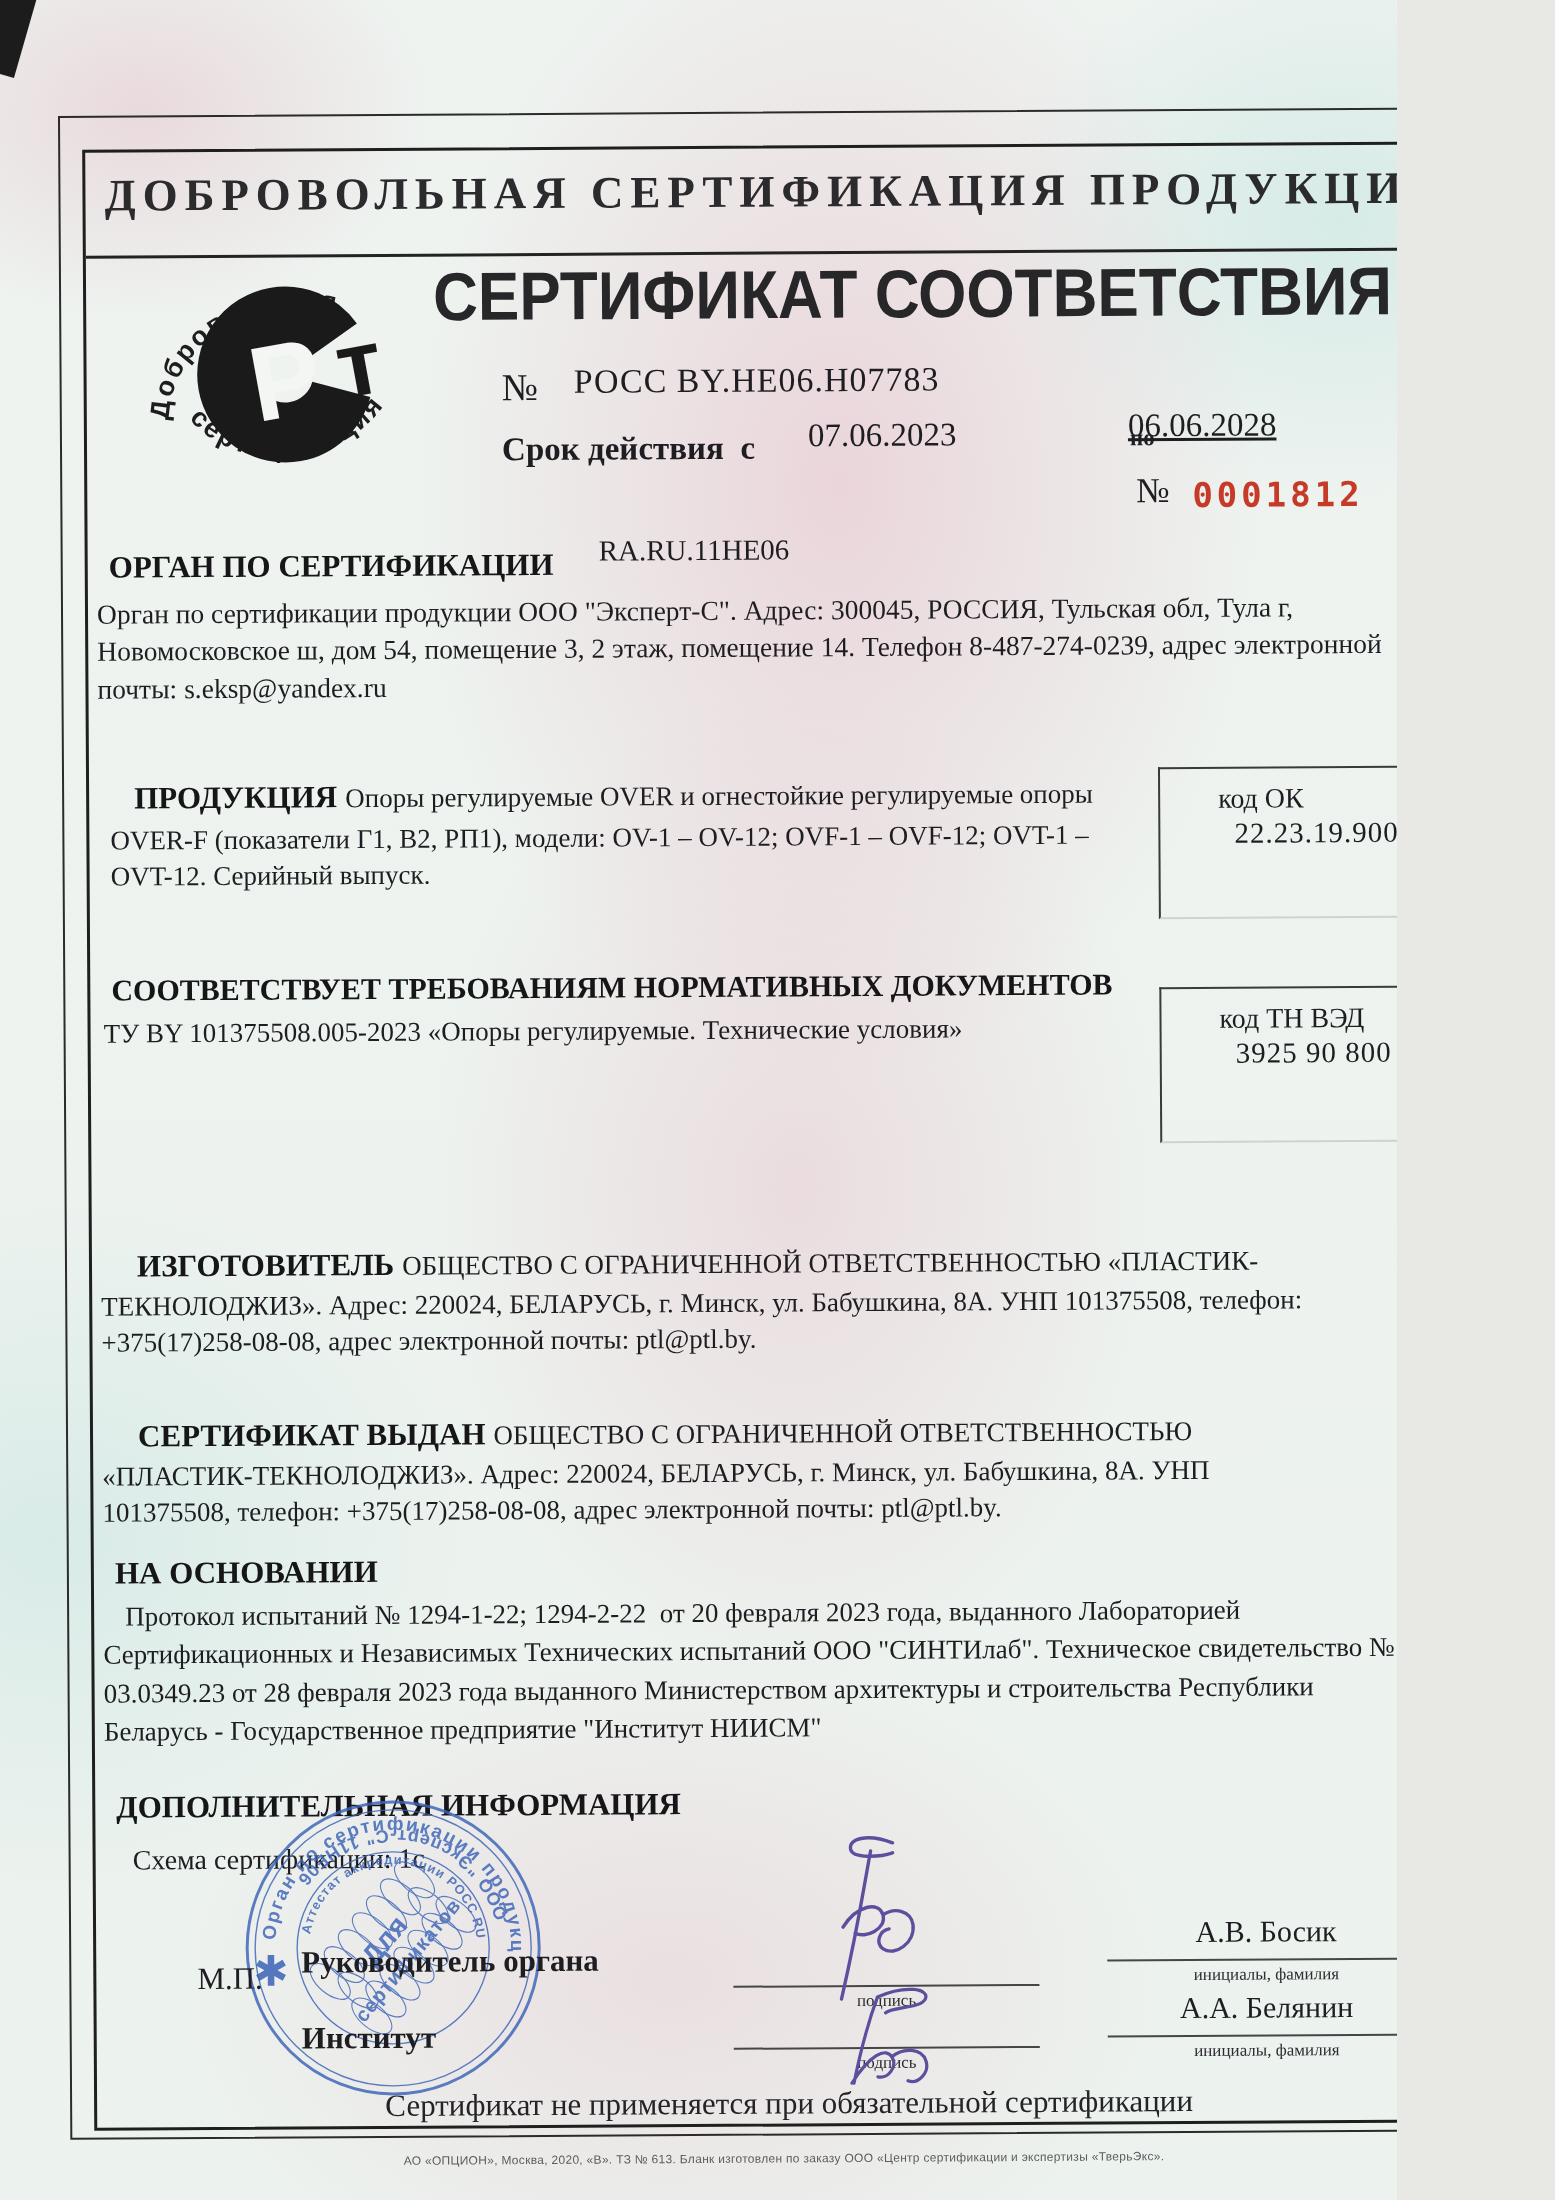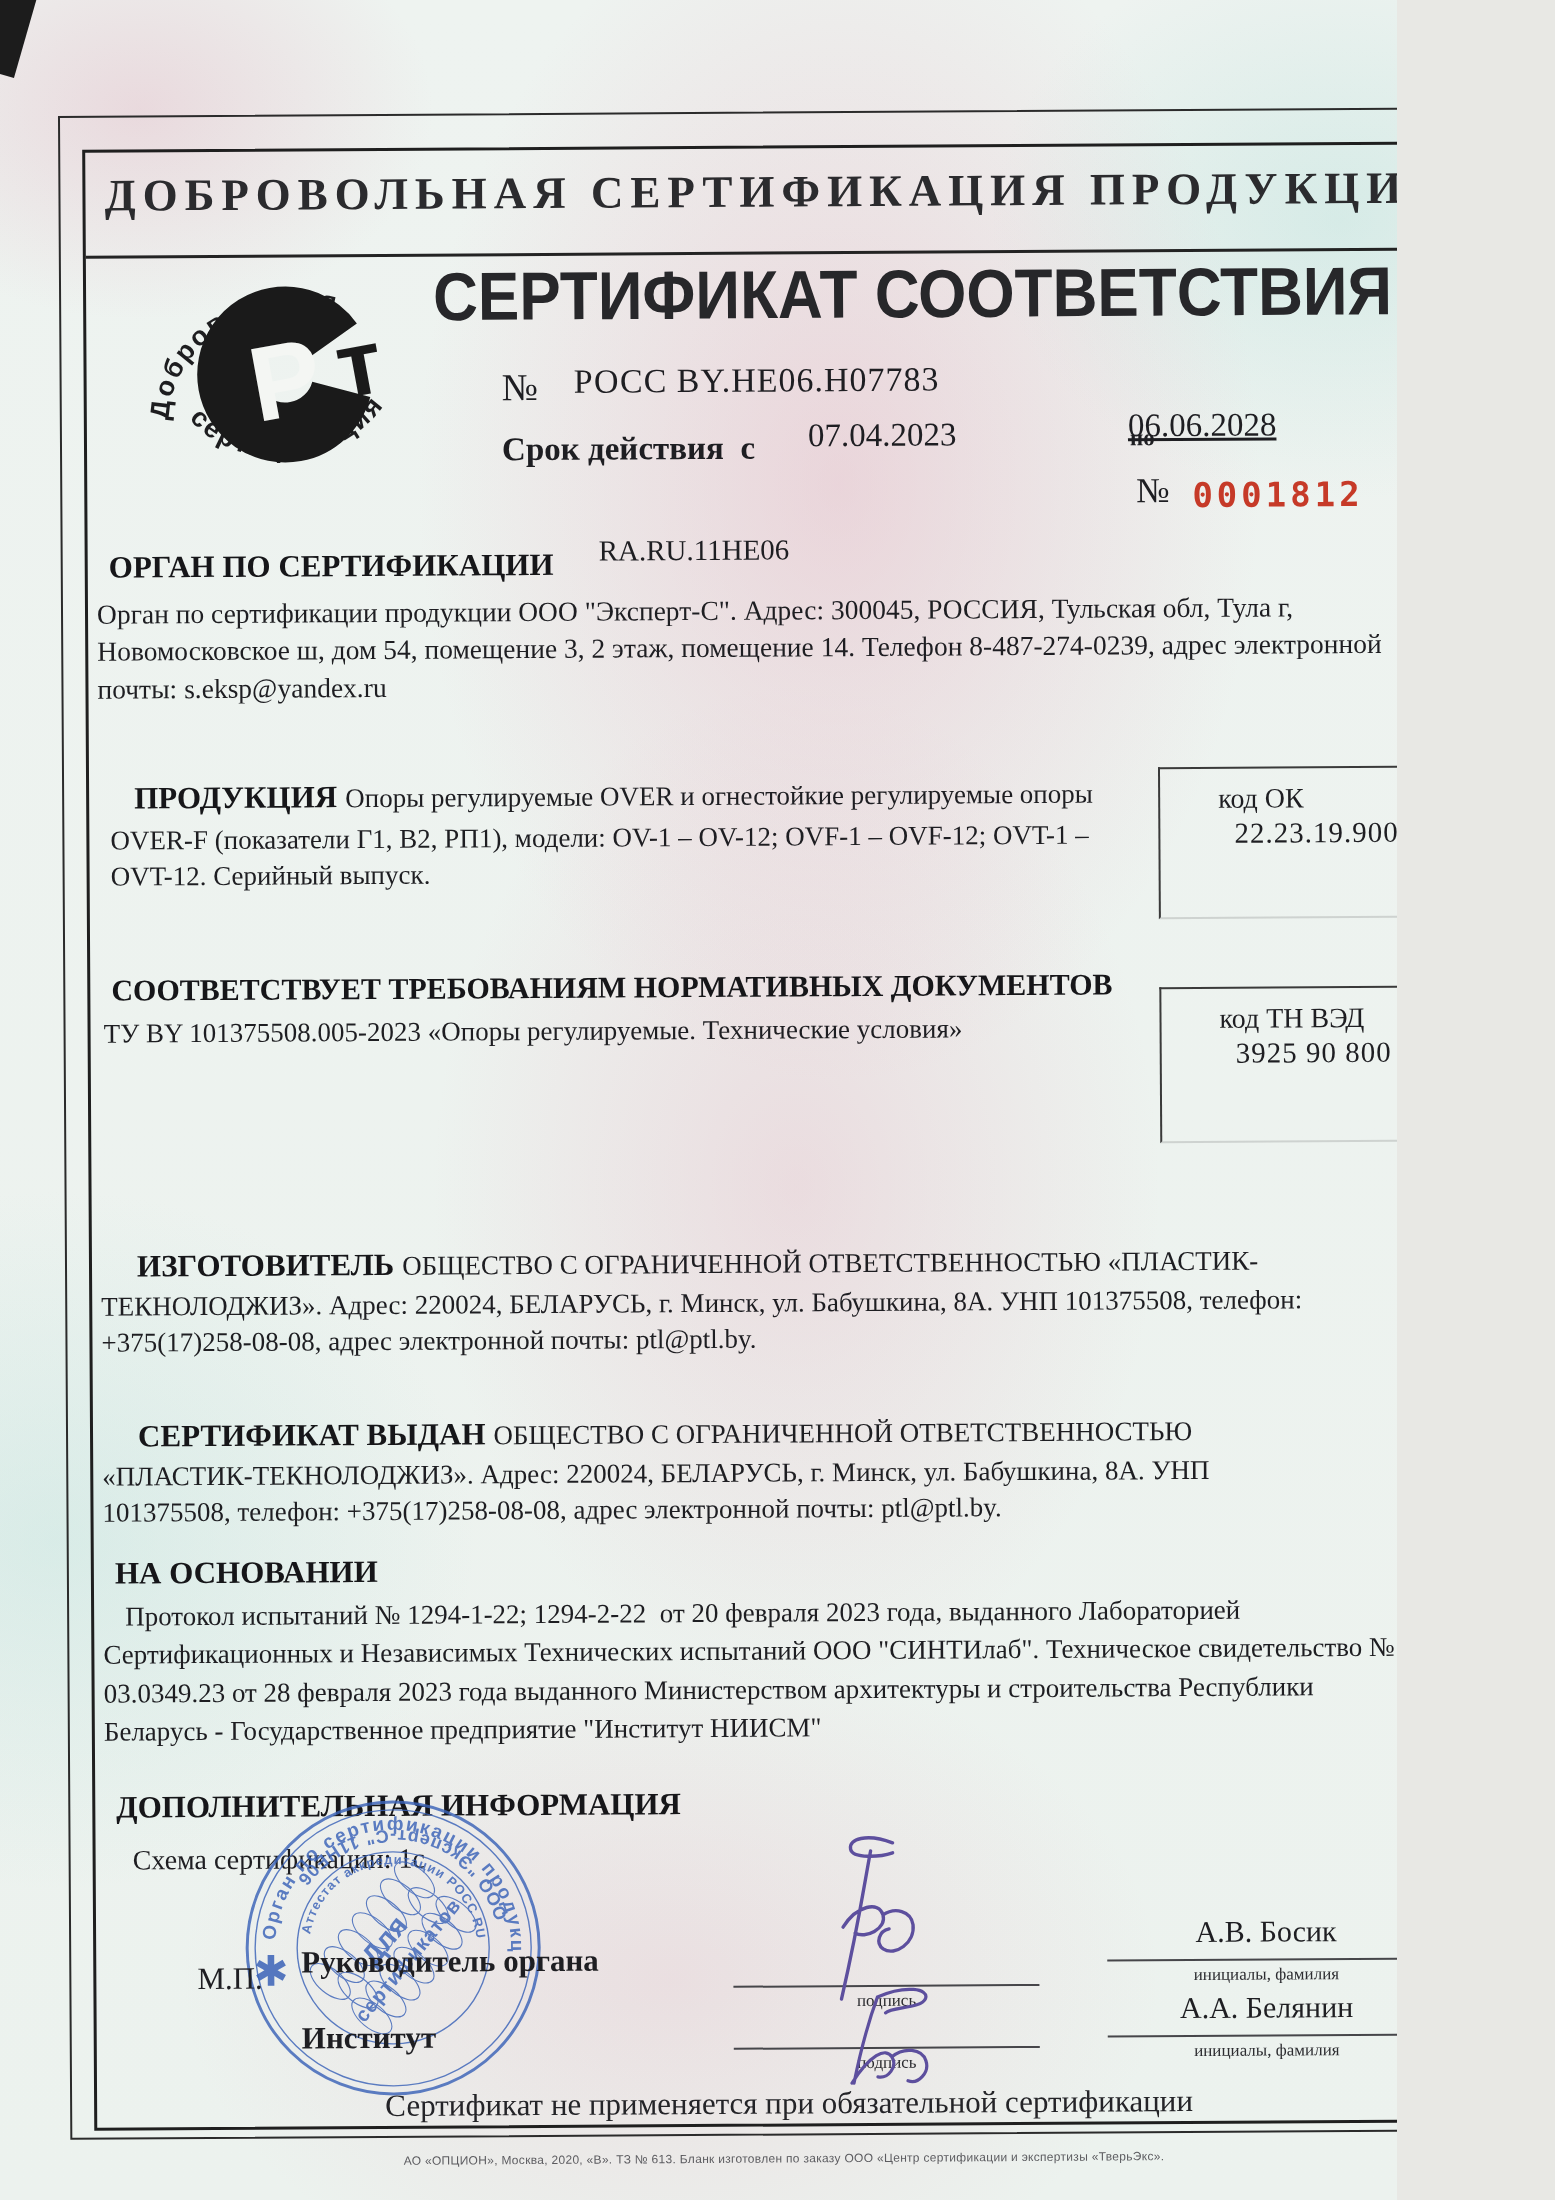--- a/index.html
+++ b/index.html
@@ -72,21 +72,21 @@
         <text x="204" y="152" font-size="92" font-weight="700" fill="#1a1a1a" font-family="Liberation Serif, serif">т</text>
       </g>
     </svg>
 
     <div class="t main-title">СЕРТИФИКАТ СООТВЕТСТВИЯ</div>
 
     <div class="t lbl-no" style="left:506px;top:364px;">№</div>
     <div class="t serif-lg" style="left:578px;top:362px;letter-spacing:1px;">РОСС BY.HE06.H07783</div>
 
     <div class="t serif-lg bold" style="left:506px;top:430px;font-size:33px;">Срок действия  с</div>
-    <div class="t serif-lg" style="left:812px;top:418px;font-size:33px;">07.04.2023</div>
+    <div class="t serif-lg" style="left:812px;top:418px;font-size:33px;">07.06.2023</div>
     <div class="t serif-lg bold" style="left:1086px;top:428px;font-size:23px;margin-left:48px;">по</div>
     <div class="t serif-lg" style="left:1132px;top:410px;font-size:33px;text-decoration:underline;">06.06.2028</div>
 
     <div class="t lbl-no" style="left:1140px;top:474px;font-size:35px;">№</div>
     <div class="t red-num" style="left:1196px;top:478px;color:#c63a28;">0001812</div>
 
     <div class="t h-sec" style="left:112px;top:546px;">ОРГАН ПО СЕРТИФИКАЦИИ</div>
     <div class="t" style="left:602px;top:534px;font-size:29px;">RA.RU.11HE06</div>
     <div class="t body-text" style="left:100px;top:592px;width:1355px;font-size:27.5px;">Орган по сертификации продукции ООО "Эксперт-С". Адрес: 300045, РОССИЯ, Тульская обл, Тула г, Новомосковское ш, дом 54, помещение 3, 2 этаж, помещение 14. Телефон 8-487-274-0239, адрес электронной почты: s.eksp@yandex.ru</div>
 

